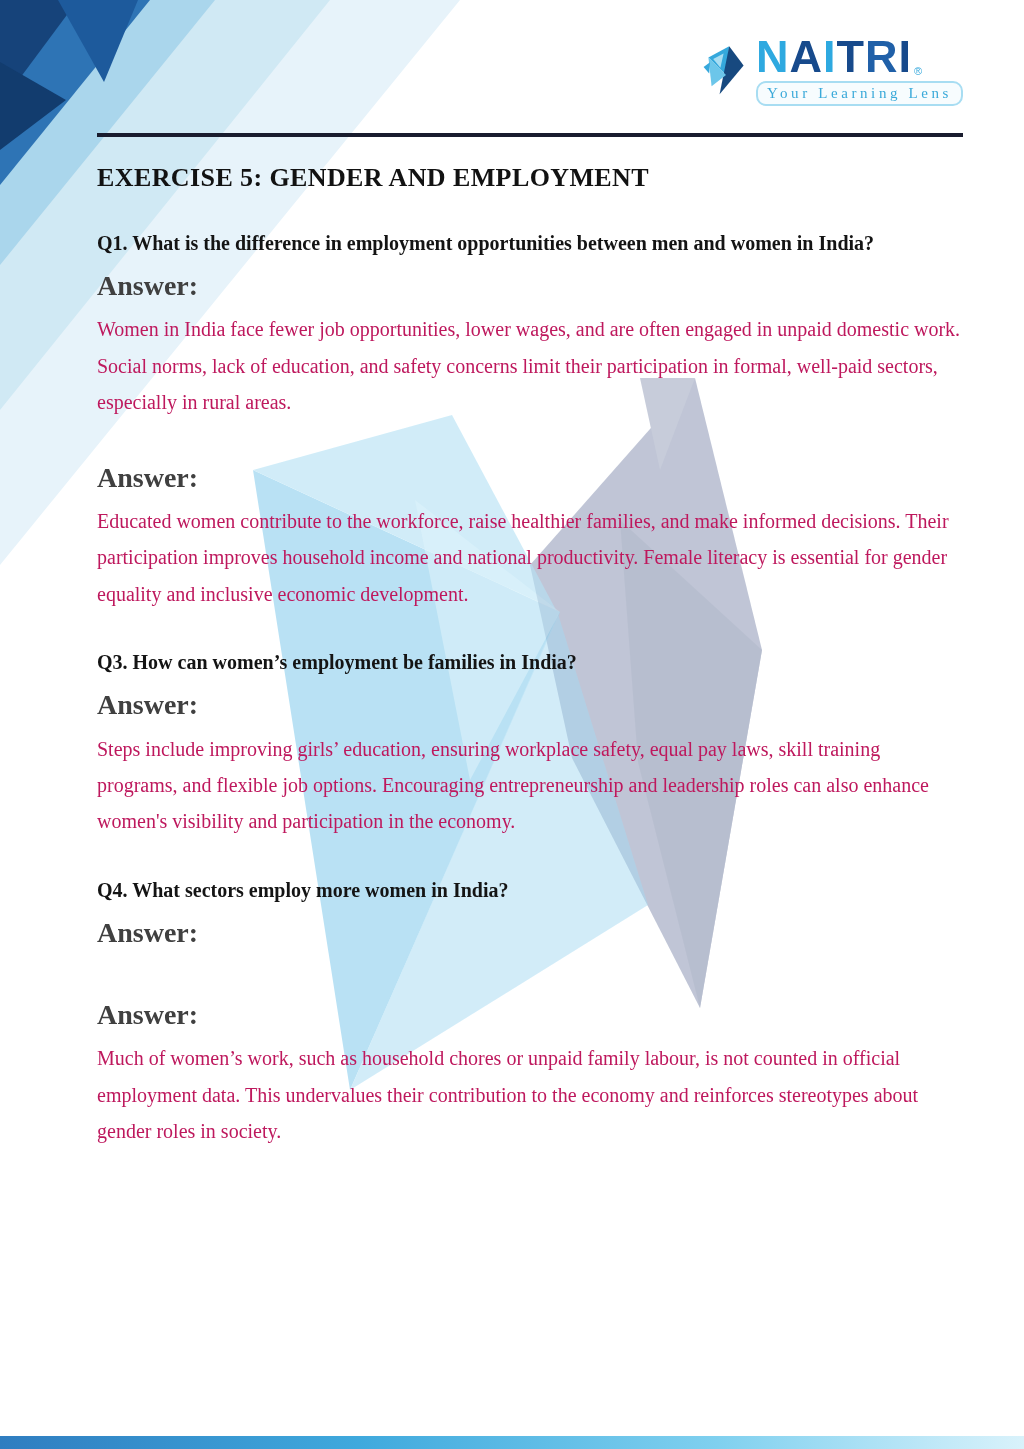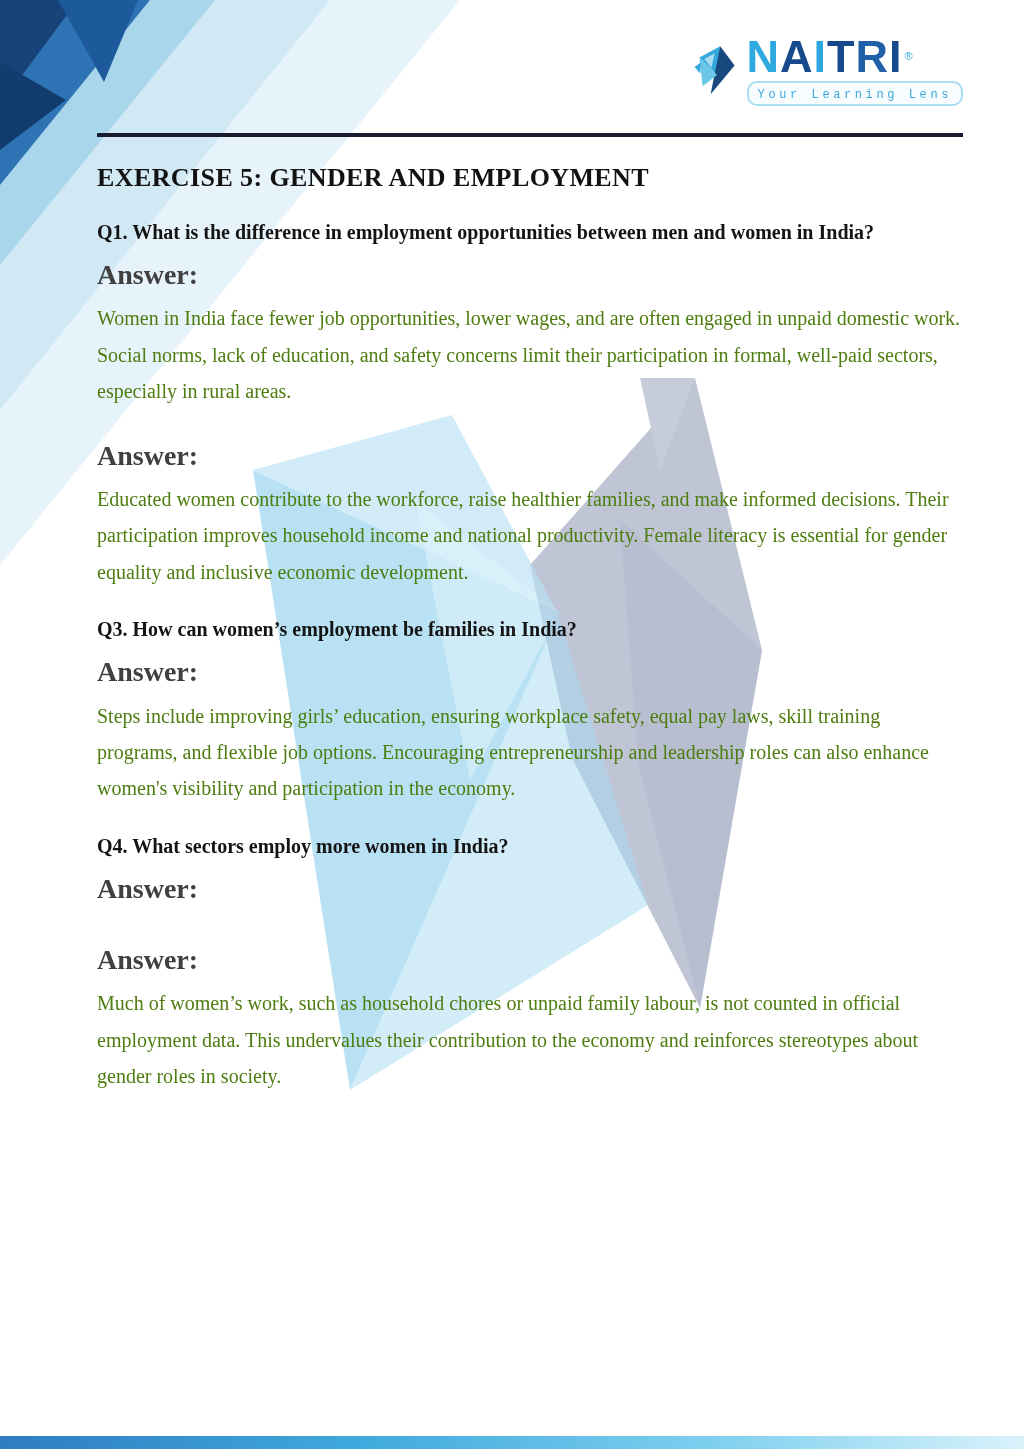--- a/index.html
+++ b/index.html
@@ -19,56 +19,56 @@
     position:relative;z-index:2;
     padding:36px 61px 0 97px;
   }
   .header-row{
     display:flex;justify-content:flex-end;align-items:flex-start;
     min-height:88px;
   }
   .logo{display:flex;align-items:flex-start;gap:6px;}
   .logo-icon{width:48px;height:66px;margin-top:2px;}
   .logo-text{display:flex;flex-direction:column;align-items:flex-start;}
-  .wordmark-row{display:flex;align-items:center;}
+  .wordmark-row{display:flex;align-items:flex-end;}
   .wordmark{
     font-family:"Liberation Sans", sans-serif;
     font-weight:bold;font-size:45px;line-height:0.92;
     letter-spacing:1px;white-space:nowrap;
   }
   .regmark{
     font-family:"Liberation Sans", sans-serif;
     font-size:11px;color:#35a8dc;margin-left:2px;margin-top:-2px;
   }
   .tagline-box{
     margin-top:4px;
     border:2px solid #a8ddf2;border-radius:10px;
     padding:1px 9px 2px 9px;
     background:#f7fcfe;
   }
   .tagline{
-    font-family:Liberation Mono, monospace;
-    font-size:12px;letter-spacing:3.6px;color:#3aa9d9;white-space:nowrap;
+    font-family:Liberation Serif, serif;
+    font-size:15px;letter-spacing:3.6px;color:#3aa9d9;white-space:nowrap;
   }
   .header-rule{
     height:4px;background:#191c2e;margin-top:9px;
   }
   .doc-title{
     font-size:26px;font-weight:bold;letter-spacing:0.4px;
     margin-top:26px;color:#121212;
   }
-  .qa-block{margin-top:21px;}
+  .qa-block{margin-top:32px;}
   .question{
     font-size:20px;font-weight:bold;line-height:1.8;color:#141414;
   }
   .answer-label{
     font-size:28px;font-weight:bold;line-height:1.8;color:#404040;
   }
   .answer{
-    font-size:20px;line-height:1.82;color:#4d7c0f;max-width:866px;
+    font-size:20px;line-height:1.82;color:#be185d;max-width:866px;
   }
   
   .bottom-bar{
     position:absolute;left:0;bottom:0;width:1024px;height:13px;z-index:3;
     background:linear-gradient(to right,#2f7dc0 0%,#3fa9dd 35%,#7fd0ef 70%,#d9f2fb 100%);
   }
 </style>
 </head>
 <body>
 

